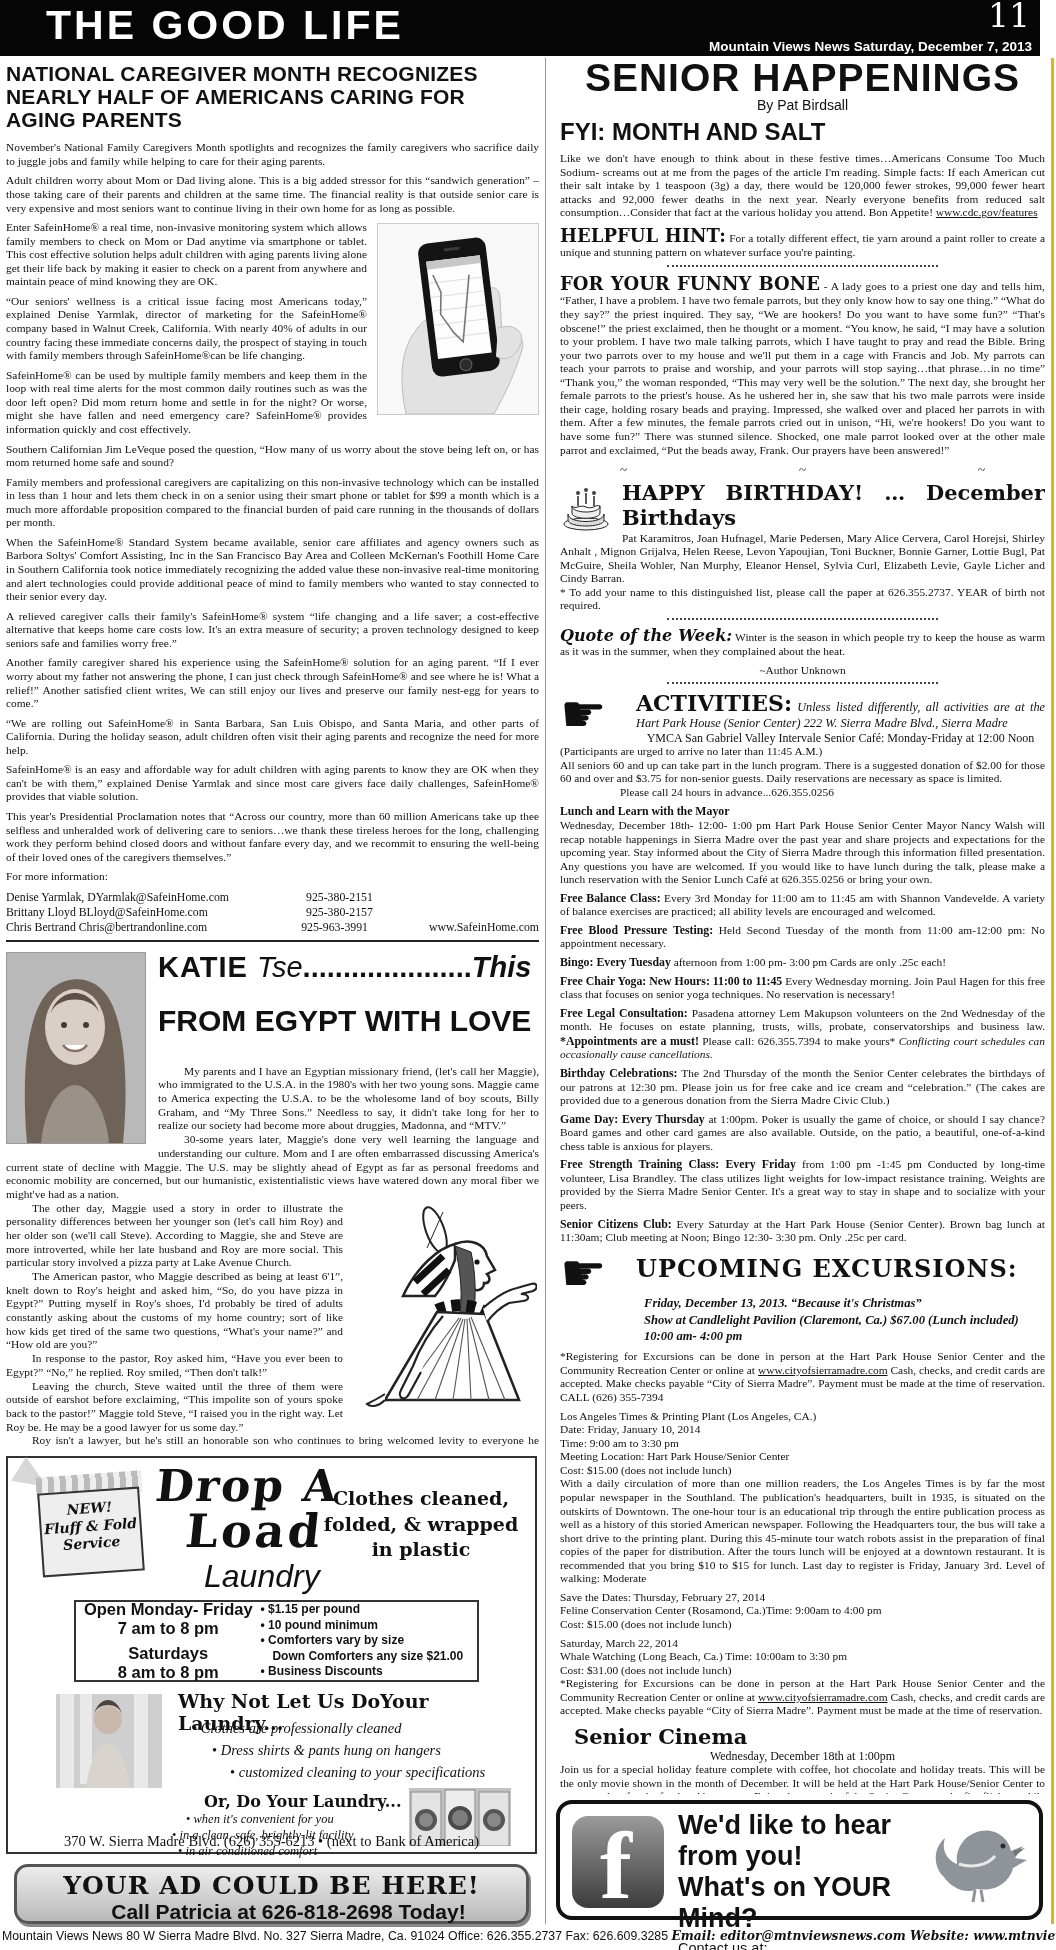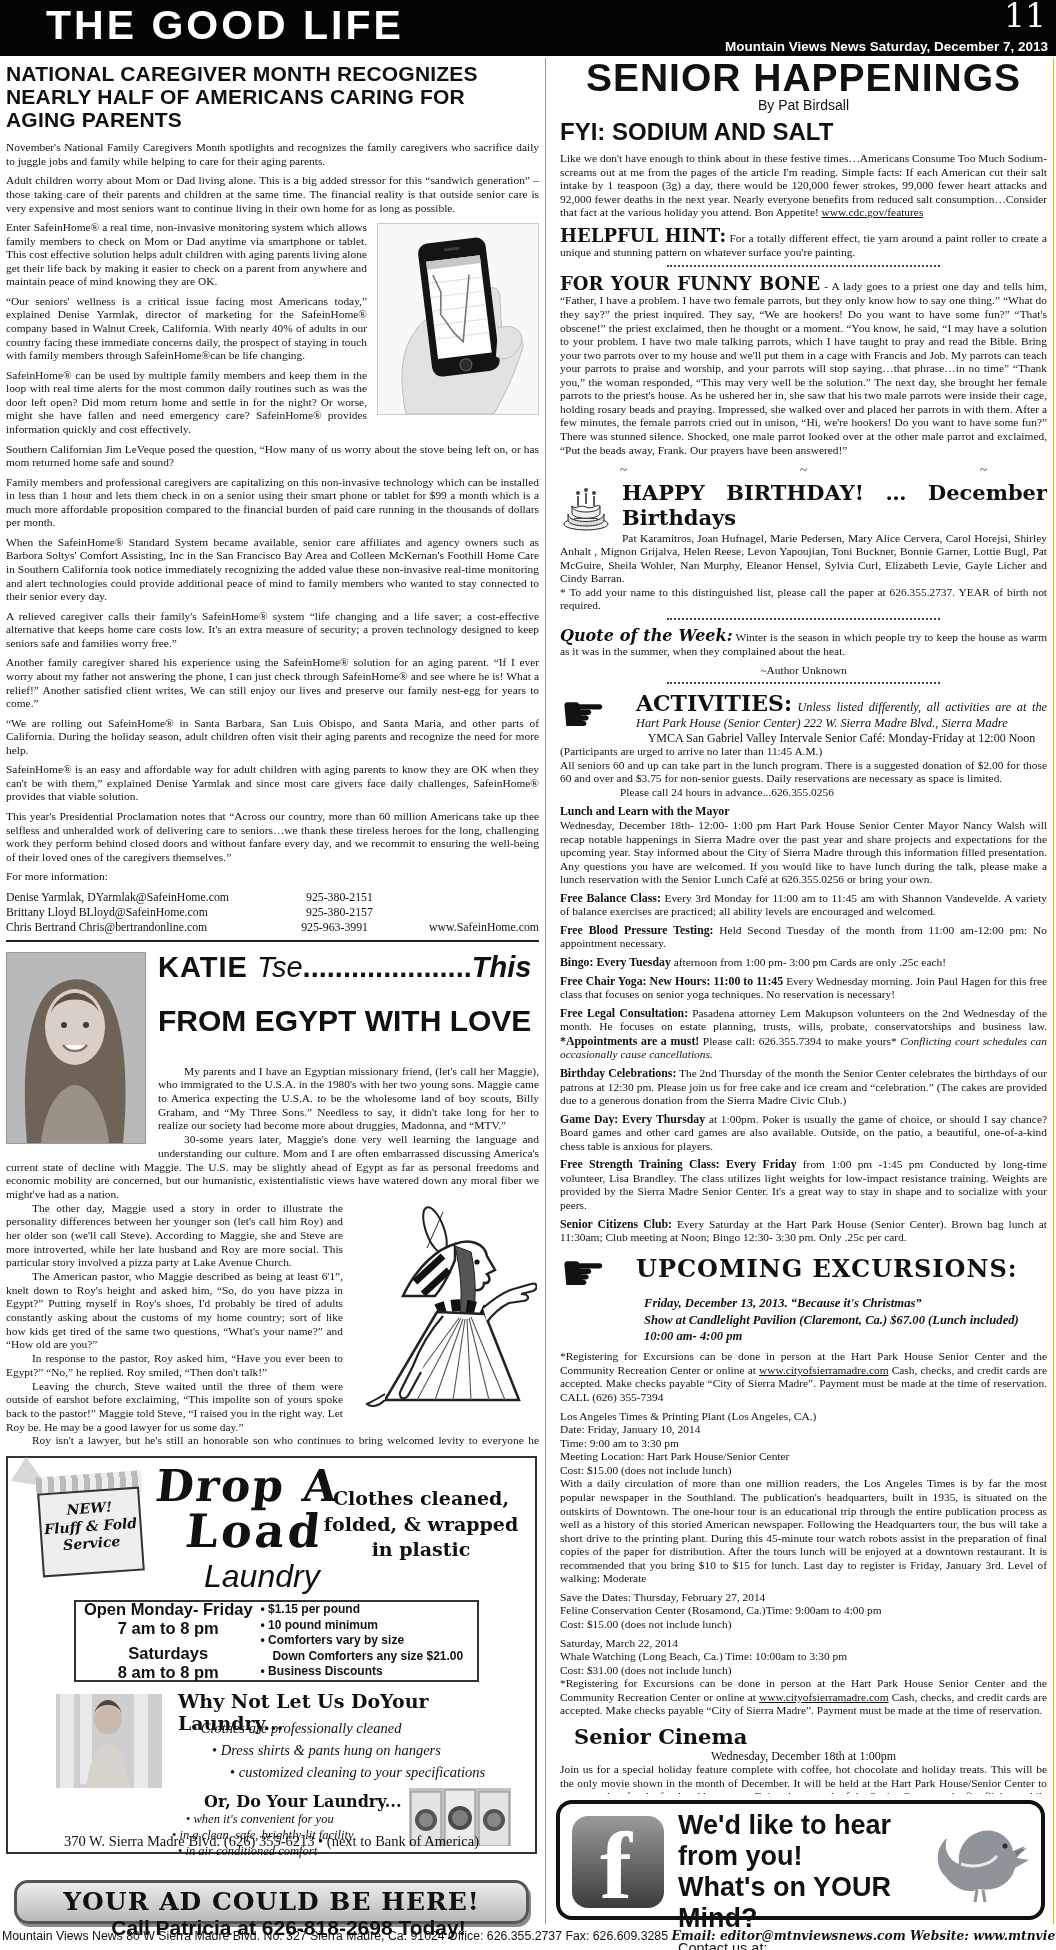--- a/index.html
+++ b/index.html
@@ -1,29 +1,29 @@
 <!DOCTYPE html>
 <html><head>
 <meta charset="utf-8">
 <style>
   * { margin:0; padding:0; box-sizing:border-box; }
   html,body { background:#e8e8e8; }
   body { width:1056px; height:1950px; margin:0 auto; position:relative; overflow:hidden;
          background:#fff; color:#111; font-family:"Liberation Serif", serif; }
 
   
-  .masthead { position:absolute; top:0; left:0; right:0; height:56px; background:#050505; color:#fff; }
+  .masthead { position:absolute; top:0; left:0; right:16px; height:56px; background:#050505; color:#fff; }
   .mast-title { position:absolute; left:46px; top:2px; font-family:"Liberation Sans",sans-serif;
                 font-weight:bold; font-size:41px; letter-spacing:3px; }
   .page-num { position:absolute; right:10px; top:-4px; font-family:"DejaVu Serif",serif; font-size:33px; }
   .date-line { position:absolute; right:8px; bottom:2px; font-family:"Liberation Sans",sans-serif;
                font-weight:bold; font-size:13.5px; }
 
   
-  .cols { position:absolute; top:58px; left:0; right:2px; bottom:26px; border-right:1px solid #eab308; }
+  .cols { position:absolute; top:58px; left:0; right:2px; bottom:26px; border-right:3px solid #eab308; }
   .col-left { position:absolute; left:6px; top:0; width:540px; bottom:0; border-right:1px solid #999; padding-right:10px; }
   .col-right { position:absolute; left:556px; right:4px; top:0; bottom:0; }
 
   .left-text { position:absolute; top:0; left:0; right:6px; bottom:474px; overflow:hidden; }
 
   
   .headline { font-family:"Liberation Sans",sans-serif; font-weight:bold; font-size:21px;
               line-height:1.1; letter-spacing:.2px; margin:4px 0 10px 0; }
   .art { font-size:11.4px; line-height:1.19; text-align:justify; }
   .art p { margin-bottom:6px; }
@@ -75,21 +75,21 @@
   .why-title { position:absolute; left:170px; top:232px; font-family:"DejaVu Serif",serif; font-weight:bold; font-size:19px; }
   .why-b { position:absolute; font-style:italic; font-size:14.5px; font-family:"Liberation Serif",serif; }
   .why-b::before { content:"• "; font-style:normal; }
   .or-title { position:absolute; left:196px; top:334px; font-family:"DejaVu Serif",serif; font-weight:bold; font-size:16px; }
   .or-b { position:absolute; font-style:italic; font-size:12.5px; }
   .or-b::before { content:"• "; font-style:normal; }
   .wash-fig { position:absolute; right:22px; top:330px; width:104px; height:60px; }
   .la-address { position:absolute; left:0; right:0; bottom:2px; text-align:center; font-size:14.5px; }
 
   
-  .ad-banner { position:absolute; left:8px; right:16px; bottom:0; height:44px; border:3px solid #555;
+  .ad-banner { position:absolute; left:8px; right:16px; bottom:0; height:60px; border:3px solid #555;
                border-radius:14px; background:linear-gradient(#ececec,#b9b9b9); text-align:center;
                box-shadow:2px 3px 0 #888; padding-top:4px; }
   .ad-line1 { font-family:"DejaVu Serif",serif; font-weight:bold; font-size:25px; letter-spacing:1px; }
   .ad-line2 { font-family:"Liberation Sans",sans-serif; font-weight:bold; font-size:21px;padding-left:34px; }
 
   
   .right-text { position:absolute; top:0; left:4px; right:2px; bottom:130px; overflow:hidden;
                 font-size:11.4px; line-height:1.19; text-align:justify; }
   .sh-title { text-align:center; font-family:"Liberation Sans",sans-serif; font-weight:bold;
               font-size:39px; letter-spacing:1px; line-height:1; }
@@ -340,21 +340,21 @@
       <div class="ad-line2">Call Patricia at 626-818-2698 Today!</div>
     </div>
   </div>
 
   <div class="col-right">
     <div class="right-text">
 
       <div class="sh-title">SENIOR HAPPENINGS</div>
       <div class="sh-byline">By Pat Birdsall</div>
 
-      <div class="fyi-head">FYI:  SODIUM AND SALT</div>
+      <div class="fyi-head">FYI:  MONTH AND SALT</div>
       <p class="sec"><span>Like we don't have enough to think about in these festive times…Americans Consume Too Much Sodium- screams out at me from the pages of the article I'm reading. Simple facts: If each American cut their salt intake by 1 teaspoon (3g) a day, there would be 120,000 fewer strokes, 99,000 fewer heart attacks and 92,000 fewer deaths in the next year. Nearly everyone benefits from reduced salt consumption…Consider that fact at the various holiday you attend. Bon Appetite! </span><span class="u-link">www.cdc.gov/features</span></p>
 
       <p class="sec"><span class="lead-label">HELPFUL HINT:</span><span> For a totally different effect, tie yarn around a paint roller to create a unique and stunning pattern on whatever surface you're painting.</span></p>
 
       <div class="dotsep"></div>
 
       <p class="sec"><span class="lead-label">FOR YOUR FUNNY BONE</span><span> -    </span><span>A lady goes to a priest one day and tells him, “Father, I have a problem. I have two female parrots, but they only know how to say one thing.” “What do they say?” the priest inquired. They say, “We are hookers! Do you want to have some fun?” “That's obscene!” the priest exclaimed, then he thought or a moment. “You know, he said, “I may have a solution to your problem. I have two male talking parrots, which I have taught to pray and read the Bible. Bring your two parrots over to my house and we'll put them in a cage with Francis and Job. My parrots can teach your parrots to praise and worship, and your parrots will stop saying…that phrase…in no time” “Thank you,” the woman responded, “This may very well be the solution.” The next day, she brought her female parrots to the priest's house. As he ushered her in, she saw that his two male parrots were inside their cage, holding rosary beads and praying. Impressed, she walked over and placed her parrots in with them. After a few minutes, the female parrots cried out in unison, “Hi, we're hookers! Do you want to have some fun?” There was stunned silence. Shocked, one male parrot looked over at the other male parrot and exclaimed, “Put the beads away, Frank. Our prayers have been answered!”</span></p>
 
       <div class="tildes">
         <span>~</span>

